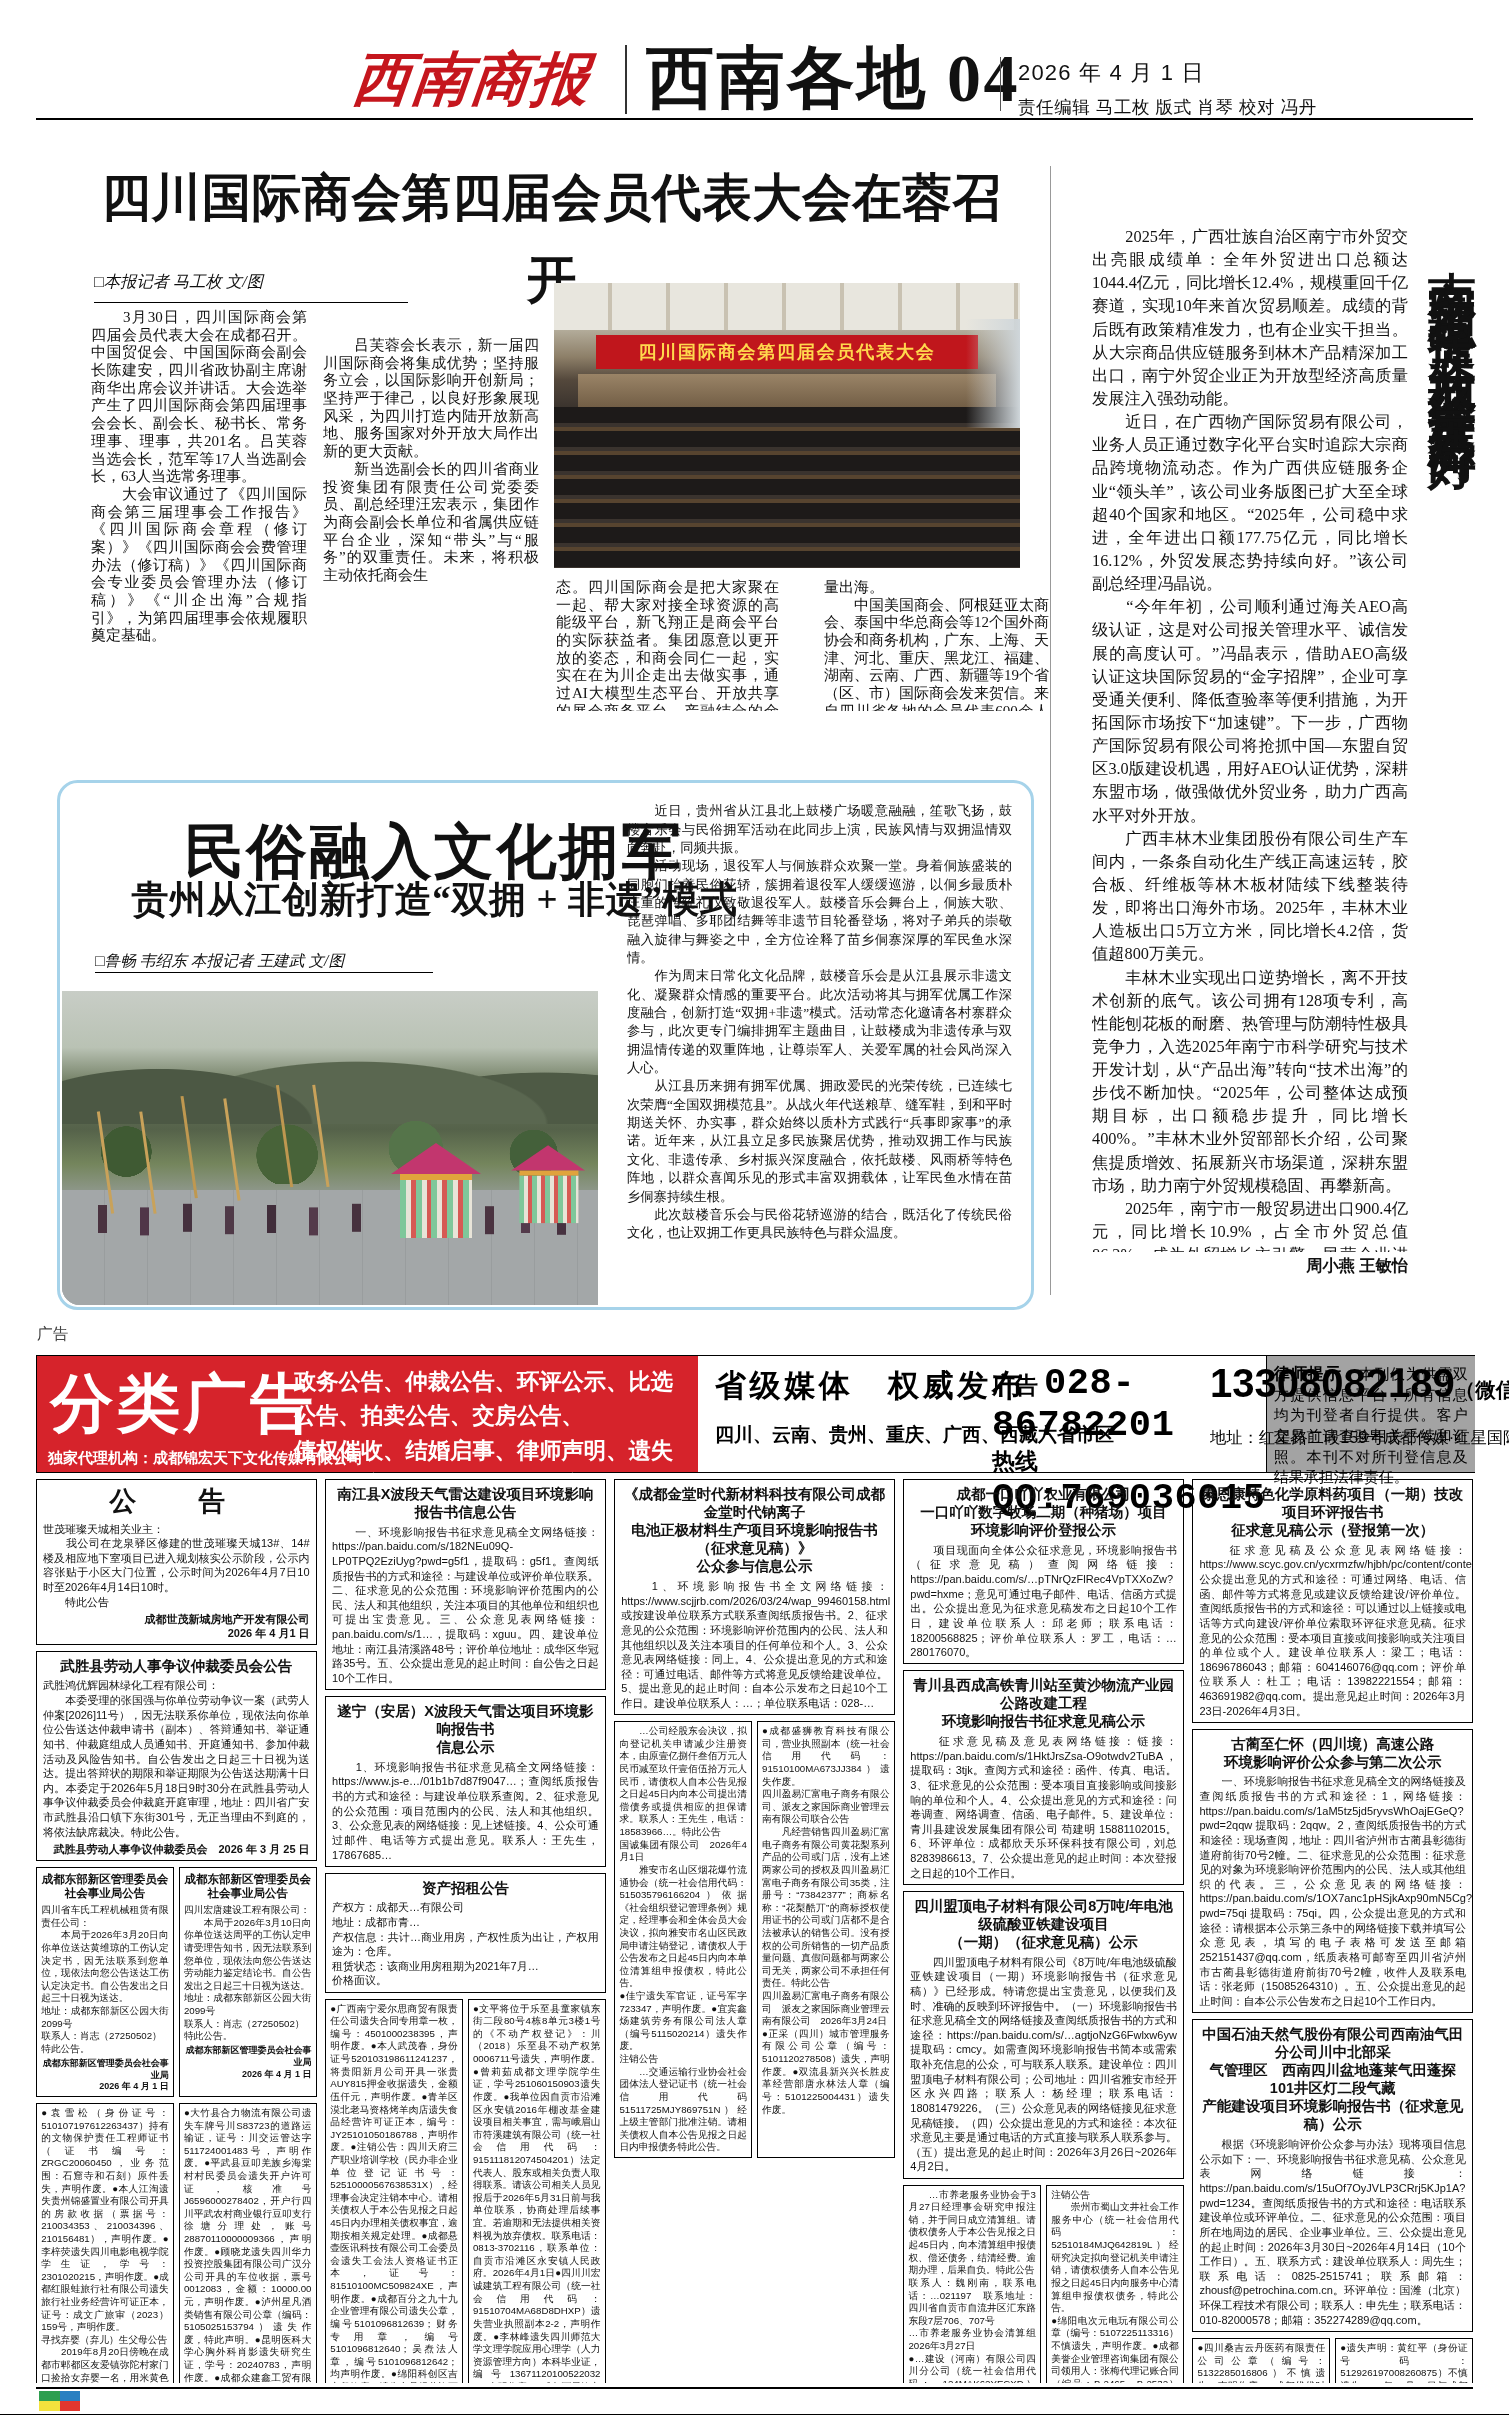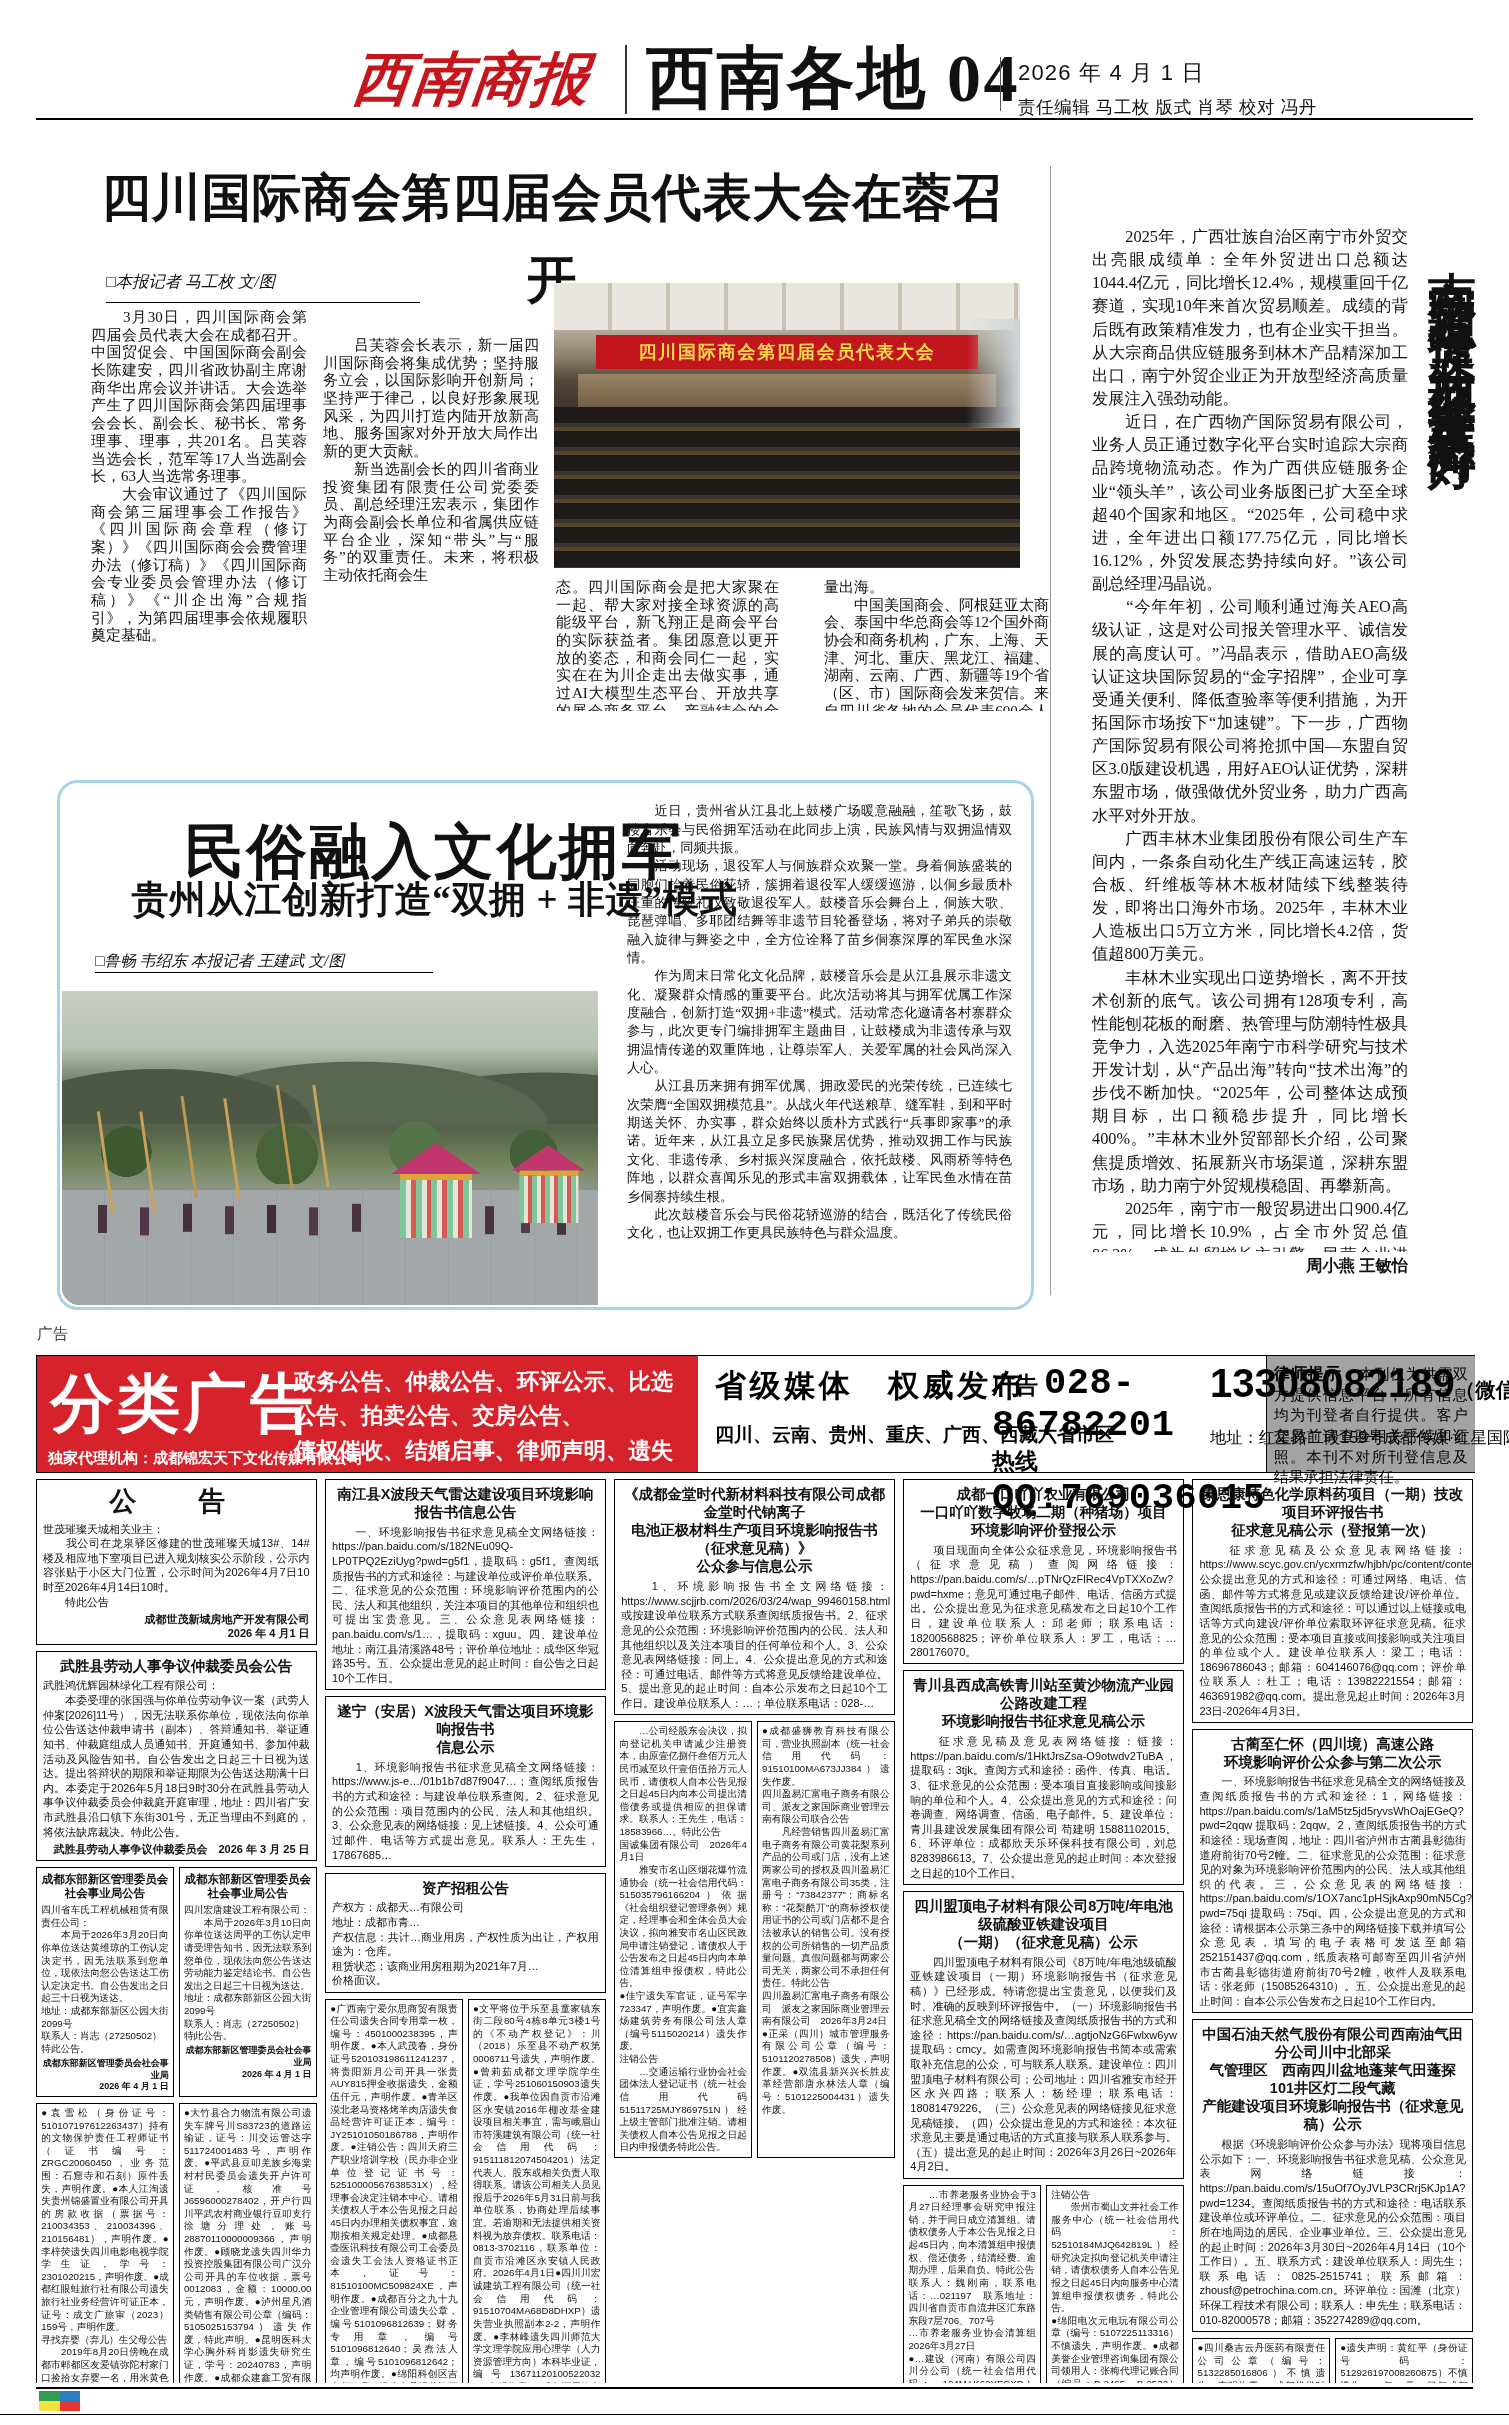--- a/index.html
+++ b/index.html
@@ -11,21 +11,21 @@
   #logo{left:353px;top:47px;width:260px;height:66px;font-weight:900;font-size:58px;color:#c5161d;font-style:italic;letter-spacing:1.2px;transform:skewX(-6deg);line-height:66px;}
   #mast-divider{left:625px;top:45px;width:1.8px;height:69px;background:#333;}
   #section-title{left:646px;top:42px;width:338px;font-size:68px;font-weight:900;letter-spacing:2.4px;line-height:72px;white-space:nowrap;}
   #mast-divider2{left:1000px;top:57px;width:1.2px;height:54px;background:#555;}
   #mast-info{left:1018px;top:58px;width:459px;}
   #mast-date{font-size:22px;font-family:"Liberation Sans",sans-serif;letter-spacing:1.2px;}
   #mast-staff{font-size:17.5px;margin-top:7.2px;font-family:"Liberation Sans",sans-serif;letter-spacing:0.6px;}
   #mast-rule{left:36px;top:118px;width:1437px;height:1.8px;background:#000;}
   
   #main-headline{left:72px;top:158px;width:960px;font-size:51px;font-weight:900;letter-spacing:0.6px;text-align:center;transform:scaleX(.97);line-height:1.6;}
-  #main-byline{left:106px;top:271px;width:314px;font-size:16.3px;font-style:italic;border-bottom:1.8px solid #000;padding-bottom:8.5px;}
+  #main-byline{left:94px;top:271px;width:314px;font-size:16.3px;font-style:italic;border-bottom:1.8px solid #000;padding-bottom:8.5px;}
   .mcol{top:309px;height:402px;font-size:15px;line-height:1.18;overflow:hidden;}
   #mc1{left:91px;width:216px;}
   #mc2{left:323px;width:216px;margin-top:28px;}
   .mcol-low{top:579px;height:132px;font-size:15px;line-height:1.18;overflow:hidden;}
   #mc3{left:556px;width:223px;}
   #mc4{left:824px;width:225px;}
   
   #photo1{left:554px;top:283px;width:466px;height:285px;background:linear-gradient(#d9ded9 0%,#cfd3cf 12%,#b9b3a2 15%,#8d7f68 26%,#54483c 34%,#2f2a27 48%,#262221 100%);overflow:hidden;}
   #photo1 .ceil{position:absolute;left:0;top:0;width:100%;height:47px;background:repeating-linear-gradient(90deg,#e8e6de 0 54px,#c9c2b2 54px 58px),linear-gradient(#efeee8,#d8d3c6);}
   #photo1 .banner{position:absolute;left:42px;top:52px;width:382px;height:34px;background:#c0161c;color:#ffd84d;font-weight:700;font-size:18px;text-align:center;line-height:34px;letter-spacing:1.8px;}

